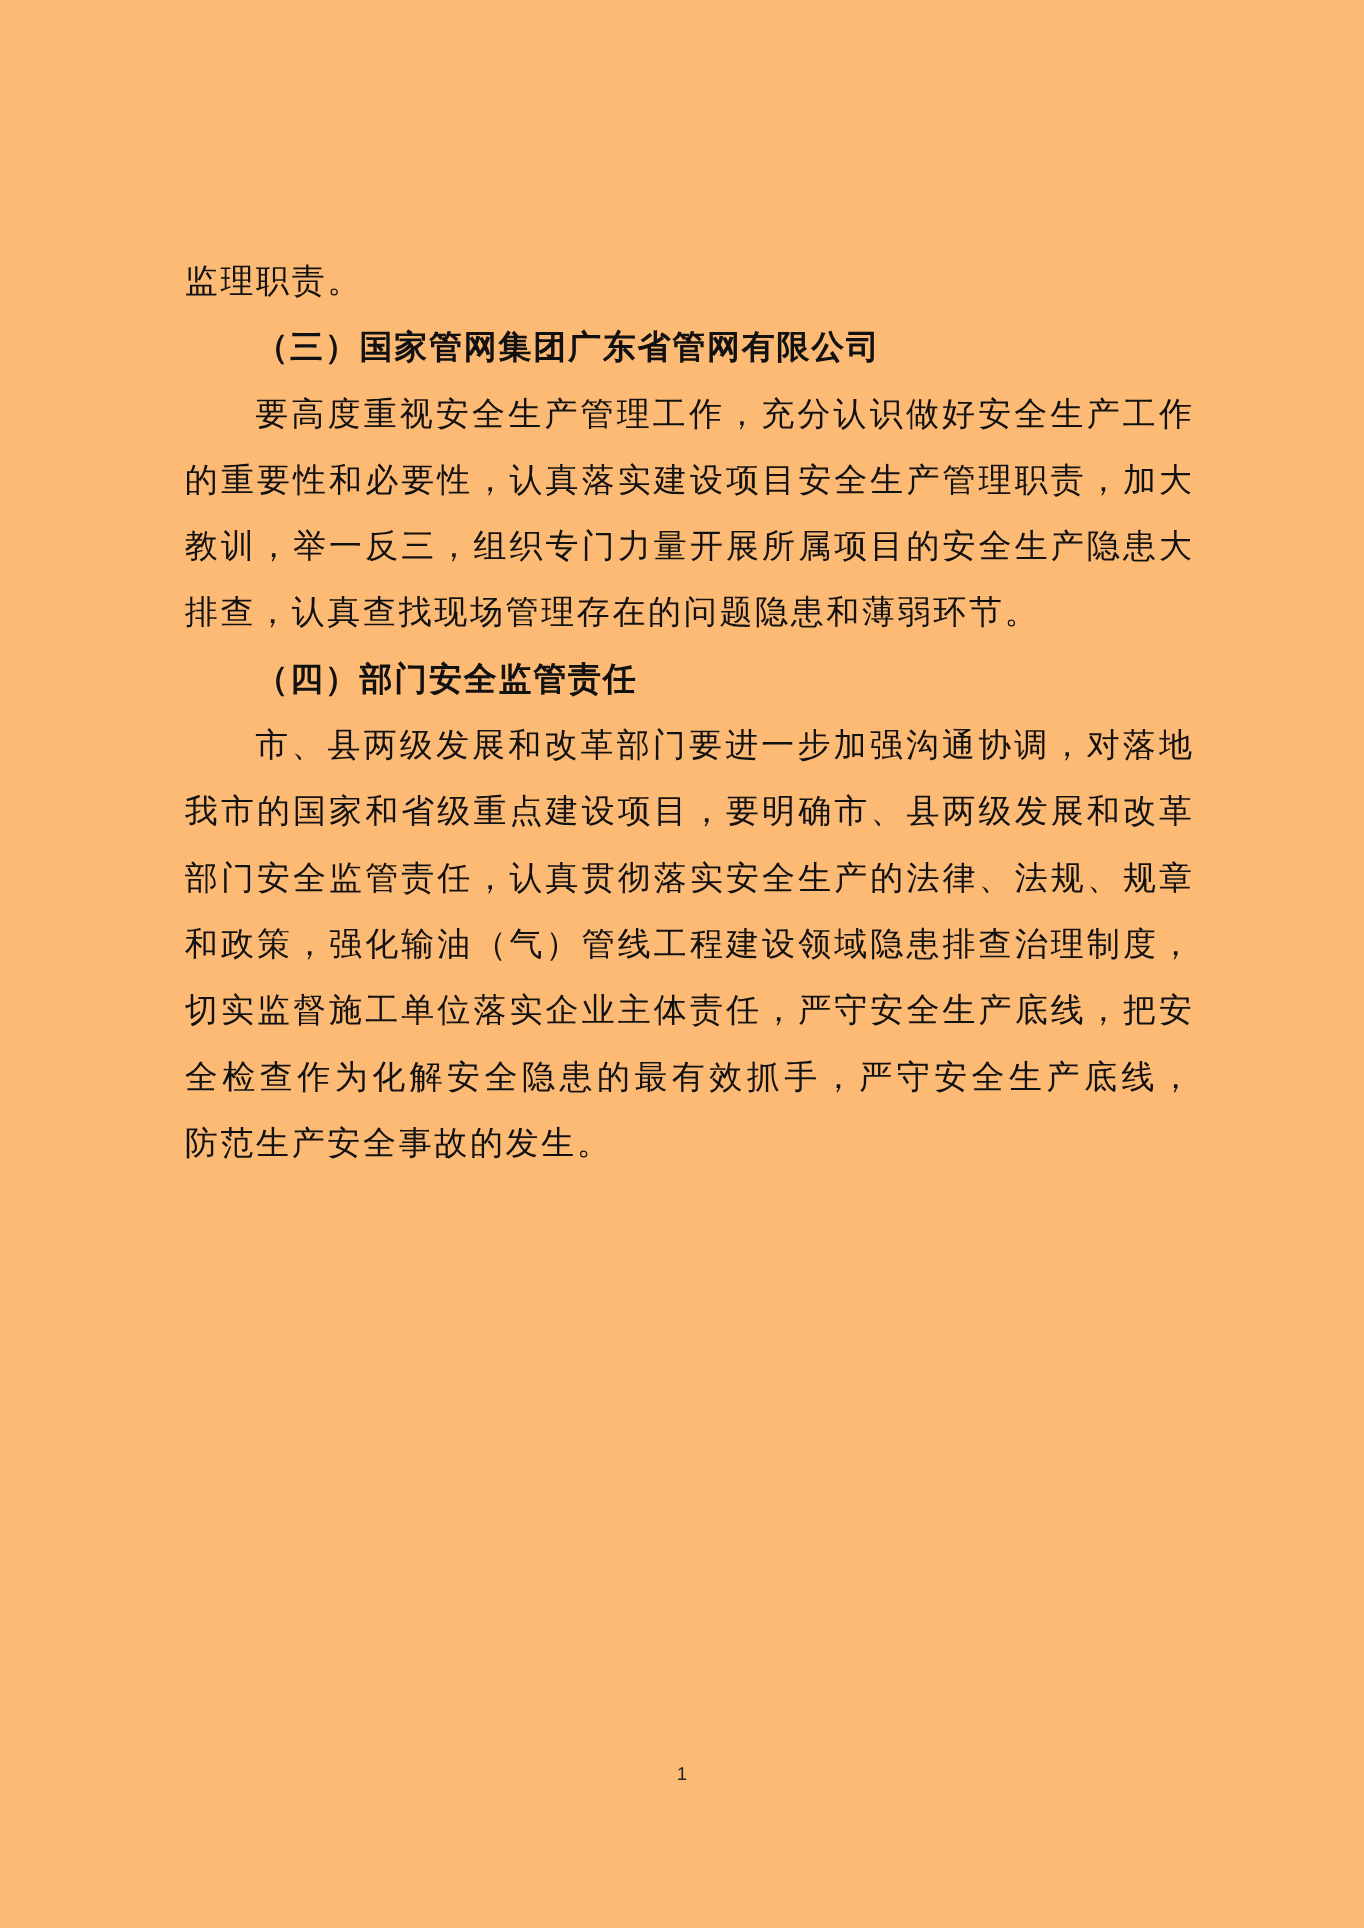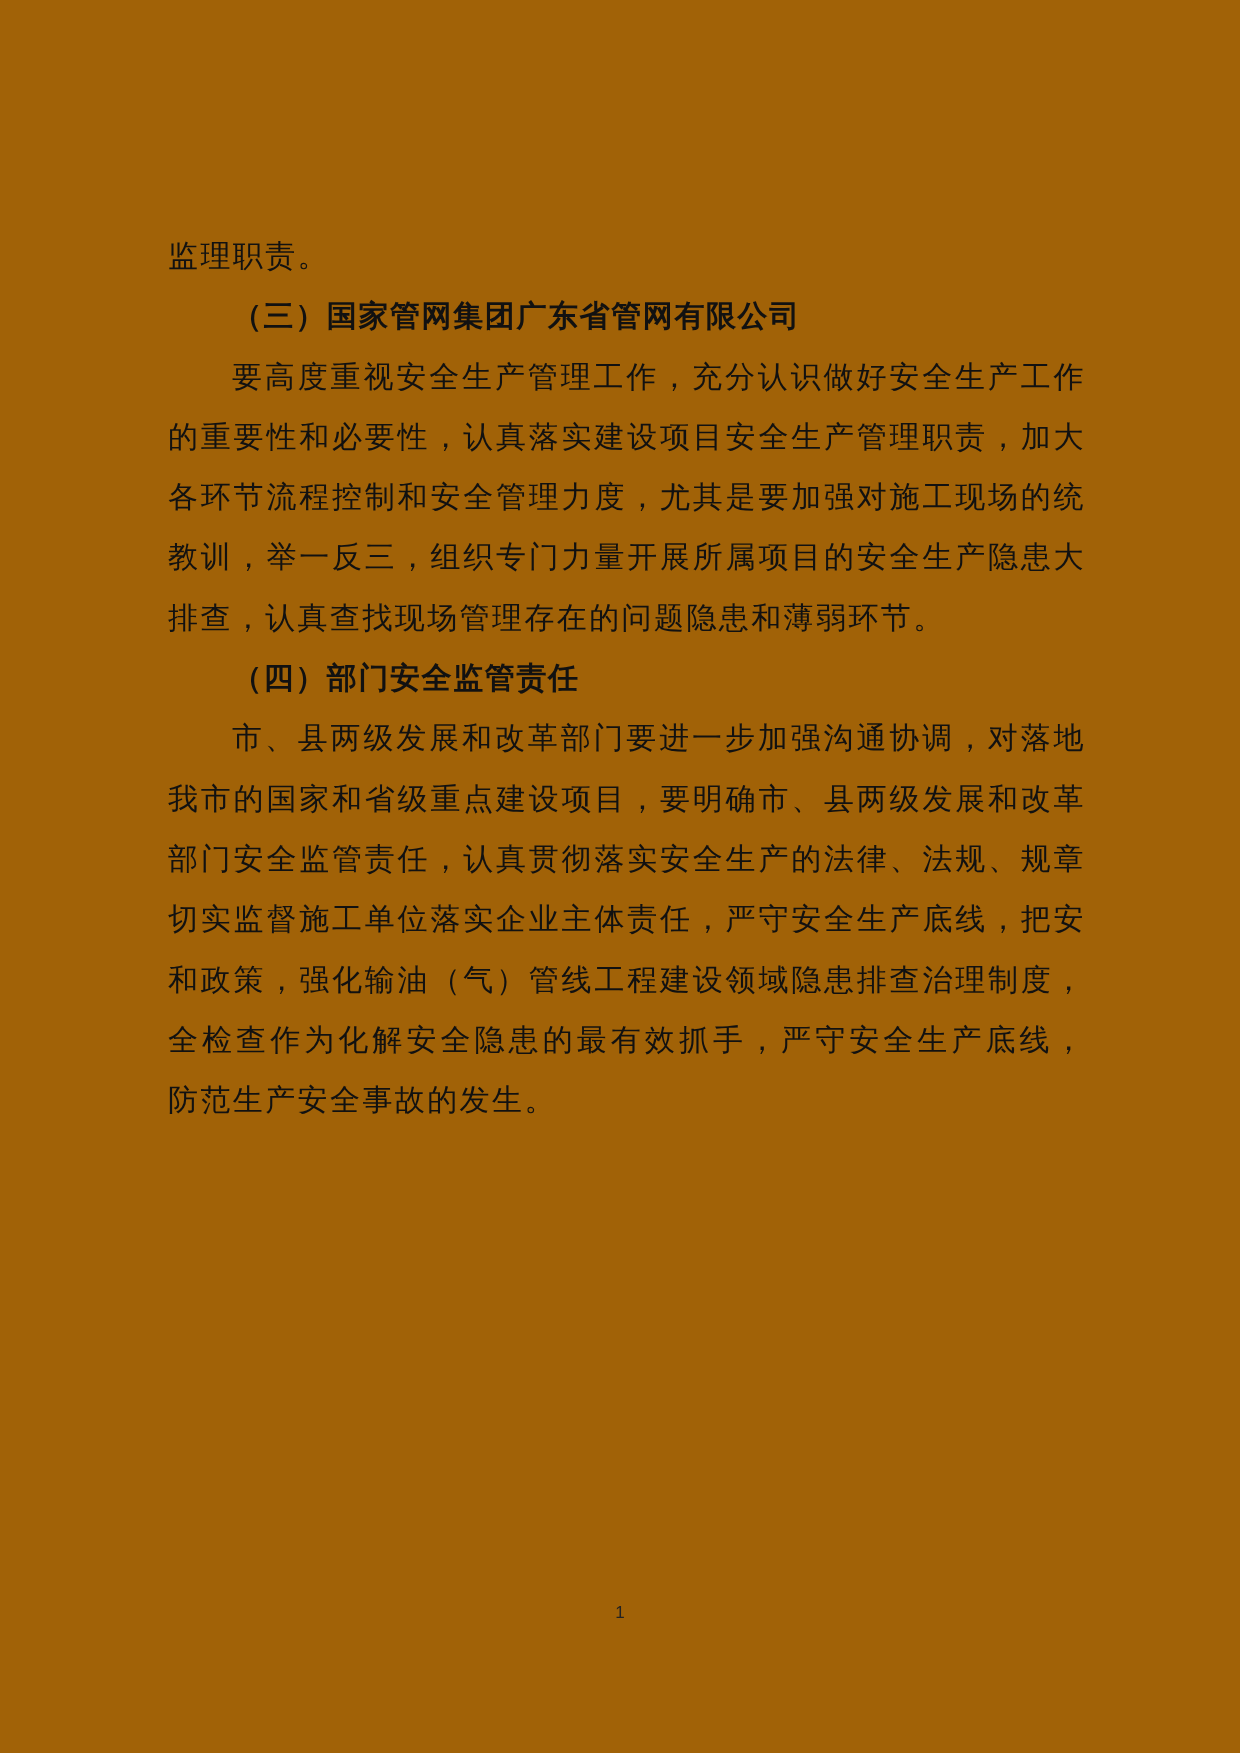--- a/index.html
+++ b/index.html
@@ -1,18 +1,18 @@
 <!DOCTYPE html>
 <html><head>
 <meta charset="utf-8">
 <style>
   html, body { margin: 0; padding: 0; background: #ffffff; }
   body { width: 1240px; height: 1753px; position: relative; overflow: hidden; }
   .page {
-    position: absolute; left: 0; top: 0; width: 1240px; height: 1753px; background: #a16207;
+    position: absolute; left: 0; top: 0; width: 1240px; height: 1753px; background: #fdba74;
   }
   .content {
     position: absolute; left: 168px; top: 226px; width: 920px;
   }
   .line {
     height: 60.3px; line-height: 60.3px; white-space: nowrap;
     font-family: "DejaVu Serif", "Liberation Serif", serif;
     font-size: 30px; color: #111; letter-spacing: 2.4px;
   }
   .line.indent { padding-left: 64px; }
@@ -26,26 +26,25 @@
 </style>
 </head>
 <body>
 
 <div class="page">
   <div class="content">
     <div class="line">监理职责。</div>
     <div class="line heading">（三）国家管网集团广东省管网有限公司</div>
     <div class="line indent justify">要高度重视安全生产管理工作，充分认识做好安全生产工作</div>
     <div class="line justify">的重要性和必要性，认真落实建设项目安全生产管理职责，加大</div>
-    <div class="line justify">各环节流程控制和安全管理力度，尤其是要加强对施工现场的统</div>
     <div class="line justify">教训，举一反三，组织专门力量开展所属项目的安全生产隐患大</div>
     <div class="line">排查，认真查找现场管理存在的问题隐患和薄弱环节。</div>
     <div class="line heading">（四）部门安全监管责任</div>
     <div class="line indent justify">市、县两级发展和改革部门要进一步加强沟通协调，对落地</div>
     <div class="line justify">我市的国家和省级重点建设项目，要明确市、县两级发展和改革</div>
     <div class="line justify">部门安全监管责任，认真贯彻落实安全生产的法律、法规、规章</div>
+    <div class="line justify">和政策，强化输油（气）管线工程建设领域隐患排查治理制度，</div>
     <div class="line justify">切实监督施工单位落实企业主体责任，严守安全生产底线，把安</div>
-    <div class="line justify">和政策，强化输油（气）管线工程建设领域隐患排查治理制度，</div>
     <div class="line justify">全检查作为化解安全隐患的最有效抓手，严守安全生产底线，</div>
     <div class="line">防范生产安全事故的发生。</div>
   </div>
   <div class="pagenum">1</div>
 </div>
 
 </body></html>

